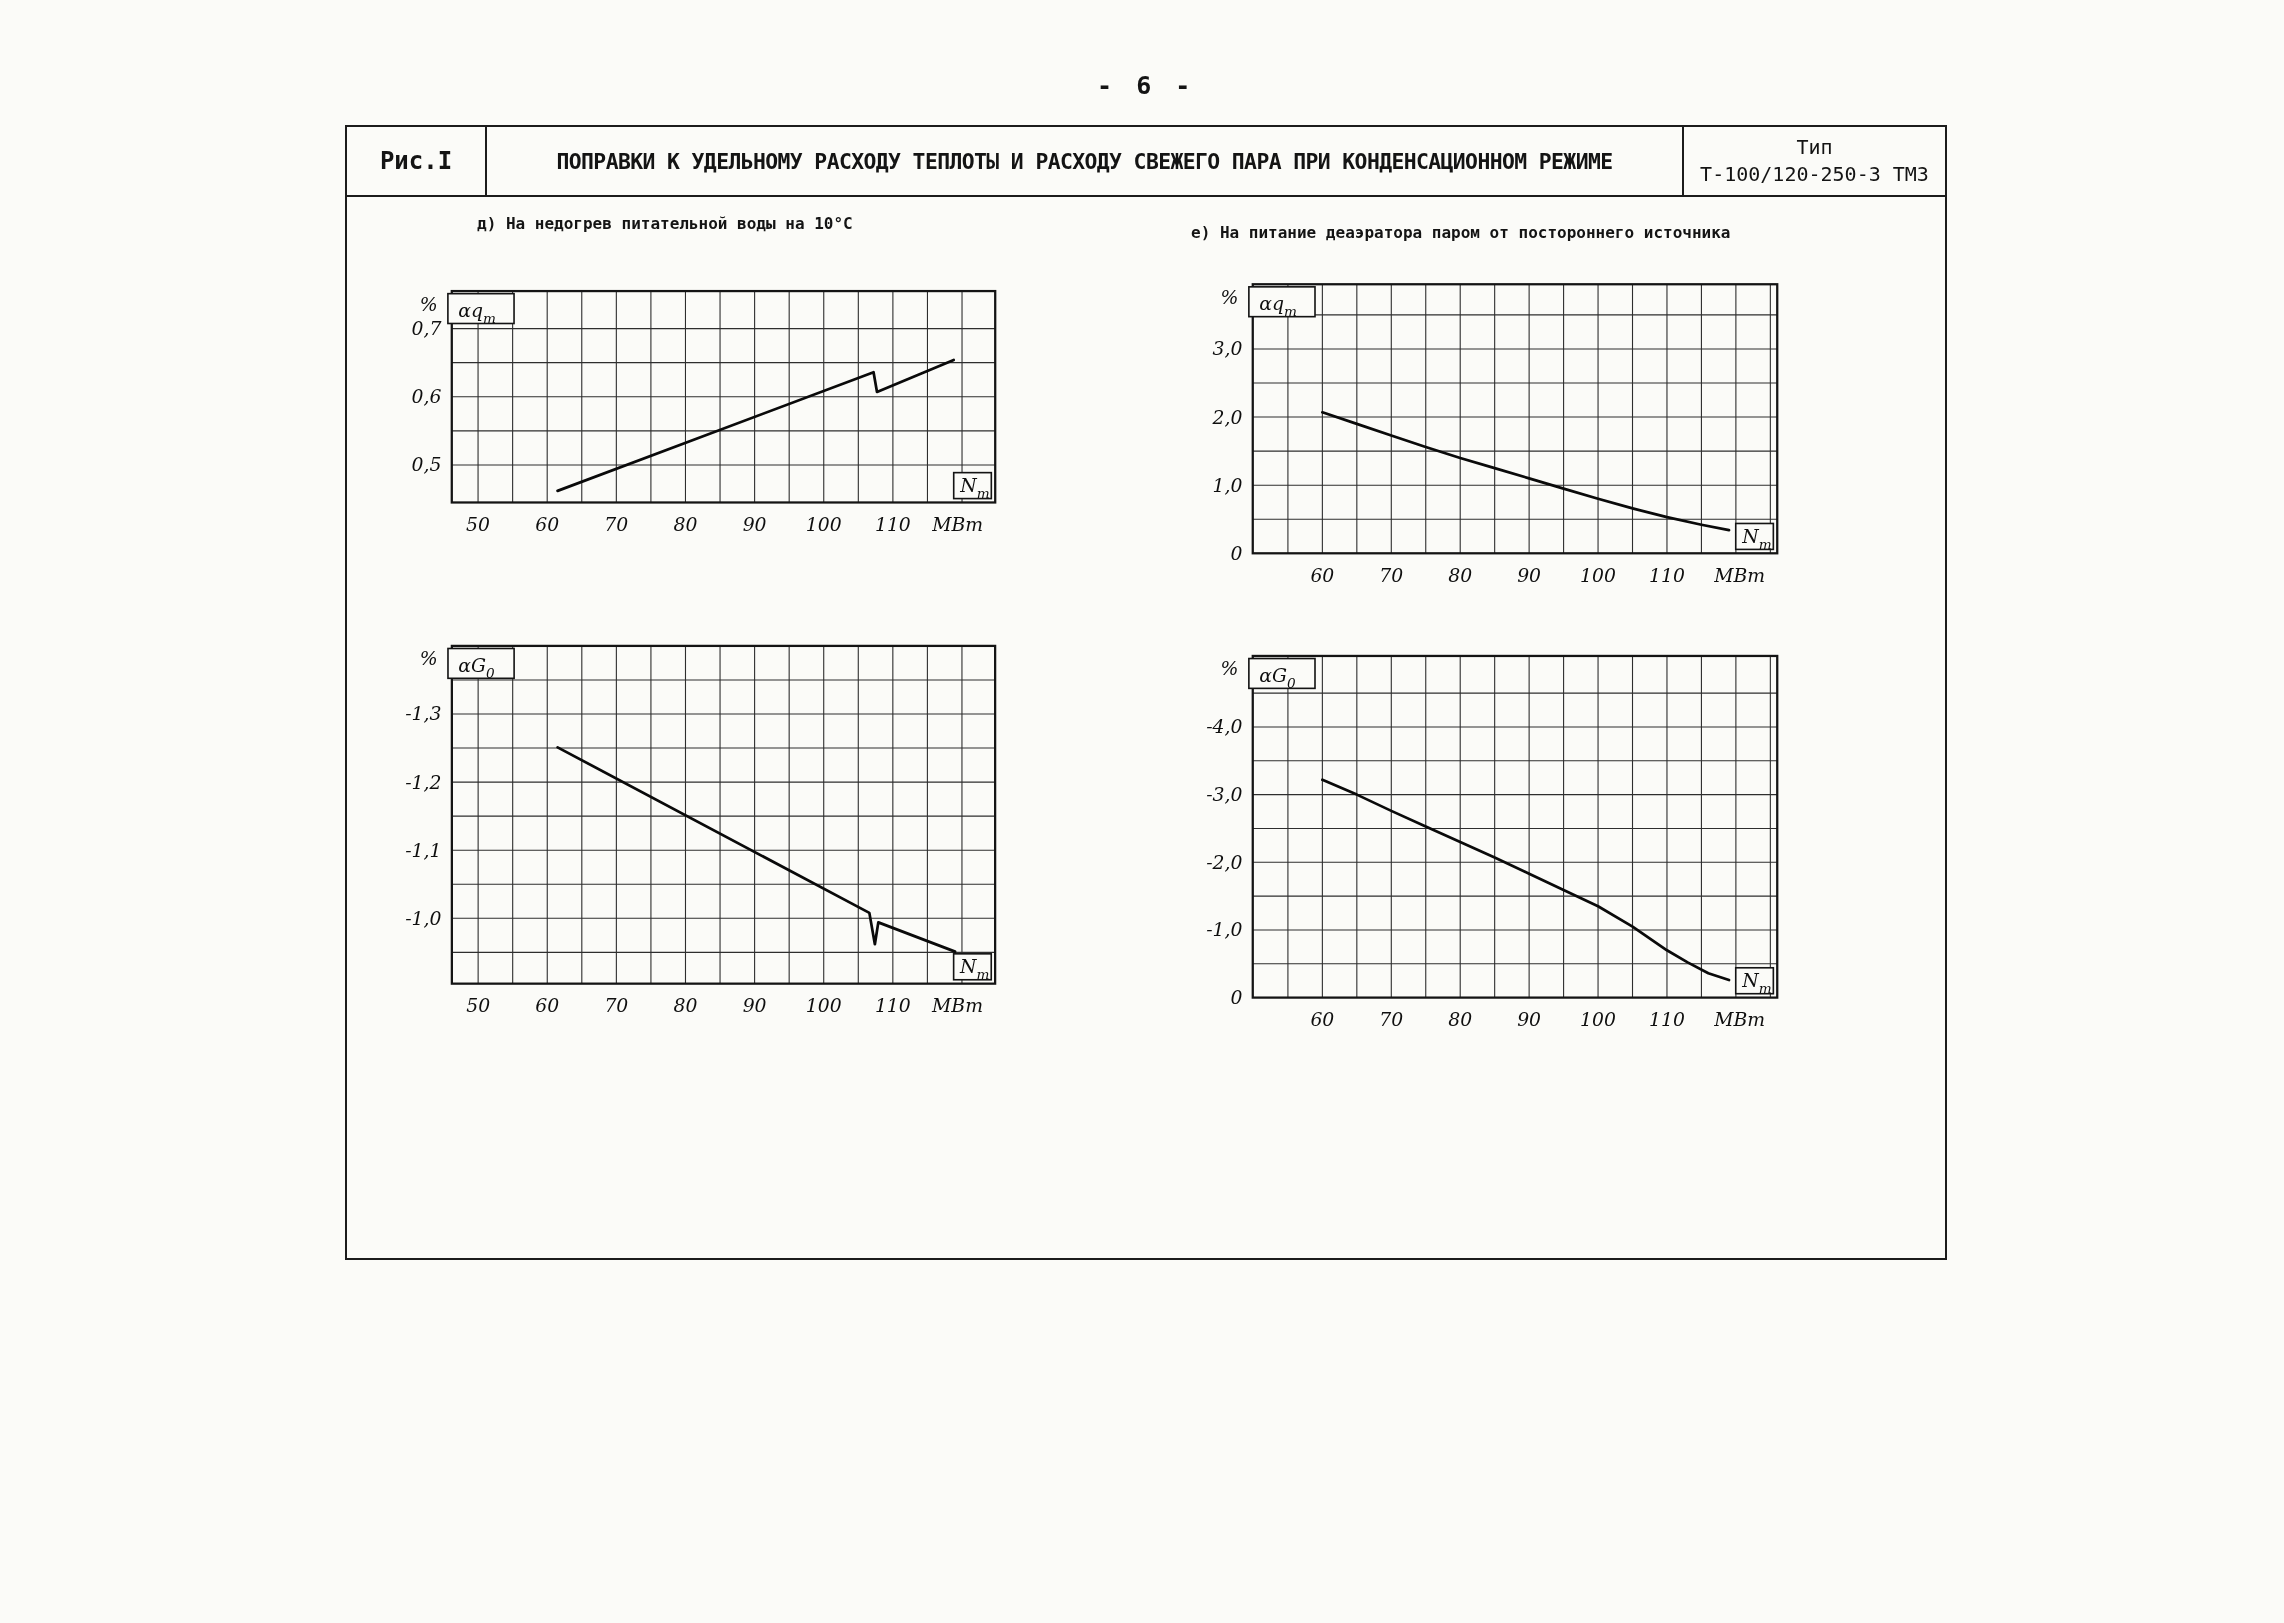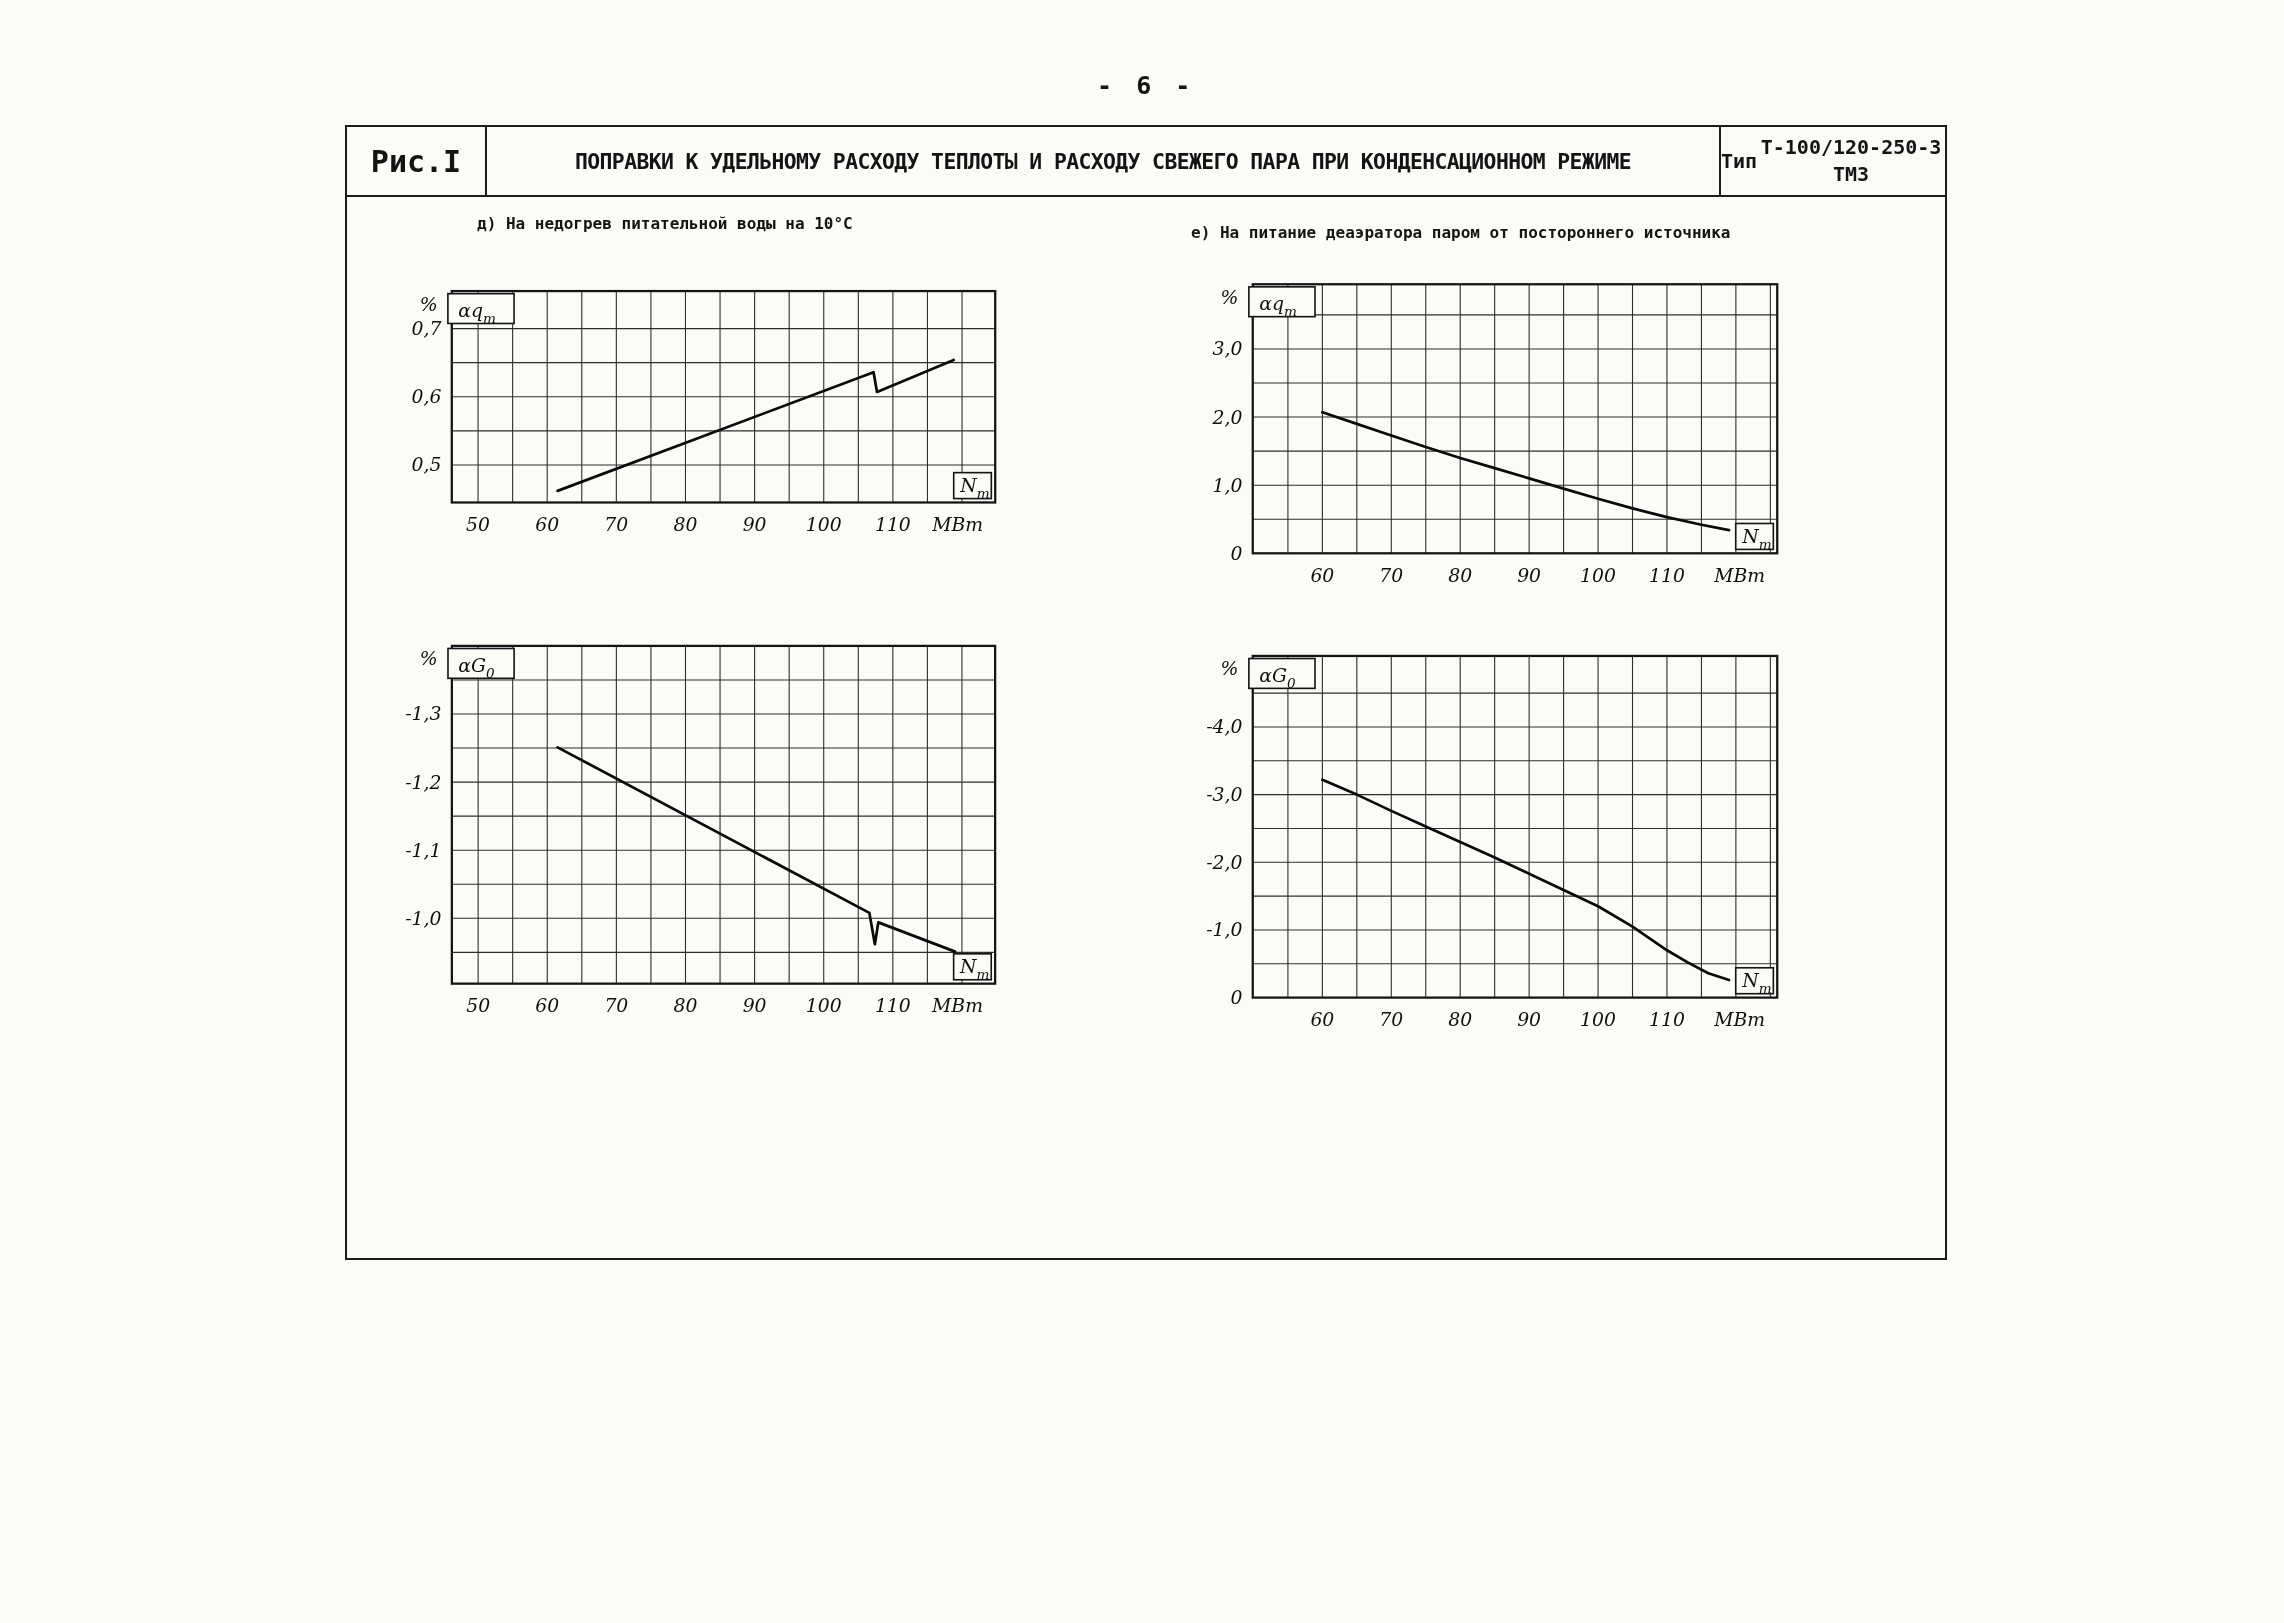--- a/index.html
+++ b/index.html
@@ -2,23 +2,23 @@
 <html style="font-size:10.4px"><head>
 <meta charset="utf-8">
 <style>
   *{margin:0;padding:0;box-sizing:border-box}
   html,body{background:#d9d9d9}
   .page{position:relative;width:2284px;height:1623px;background:#fbfbf8;font-family:"DejaVu Sans Mono",monospace;color:#141414;overflow:hidden}
   .pagenum{position:absolute;top:71px;left:345px;width:1602px;text-align:center;font-size:25px;font-weight:bold;letter-spacing:4.5px}
   .frame{position:absolute;left:345px;top:125px;width:1602px;height:1135px;border:2.6px solid #1c1c1c;background:#fbfbf8}
   .header{display:flex;height:70px;border-bottom:2.6px solid #1c1c1c}
   .h-cell{display:flex;align-items:center;justify-content:center}
-  .h-fig{width:140px;border-right:2.6px solid #1c1c1c;font-size:30px;font-weight:bold}
+  .h-fig{width:140px;border-right:2.6px solid #1c1c1c;font-size:24px;font-weight:bold}
   .h-title{flex:1;font-size:21.4px;font-weight:bold;text-align:left;padding:0 11.7px;letter-spacing:-0.6px}
-  .h-type{width:226px;border-left:2.6px solid #1c1c1c;font-weight:bold;font-size:20px;line-height:1.35;text-align:center}
+  .h-type{width:263px;border-left:2.6px solid #1c1c1c;flex-direction:column;font-weight:normal;font-size:20px;line-height:1.35;text-align:center}
   .section{position:absolute;font-size:16px;font-weight:bold;white-space:nowrap}
   .sec-left{left:477px;top:214px}
   .sec-right{left:1191px;top:223px}
   svg.chart{position:absolute;overflow:visible}
   svg .grid{stroke:#2e2e2e;stroke-width:1.7}
   svg .plotframe{fill:none;stroke:#141414;stroke-width:3.5}
   svg .series{fill:none;stroke:#0a0a0a;stroke-width:4.2;stroke-linejoin:round;stroke-linecap:round}
   svg text{font-family:"DejaVu Serif",serif;font-style:italic;font-size:29px;fill:#0f0f0f}
   svg .lblbox{fill:#fbfbf8;stroke:#141414;stroke-width:2.5}
 </style>

